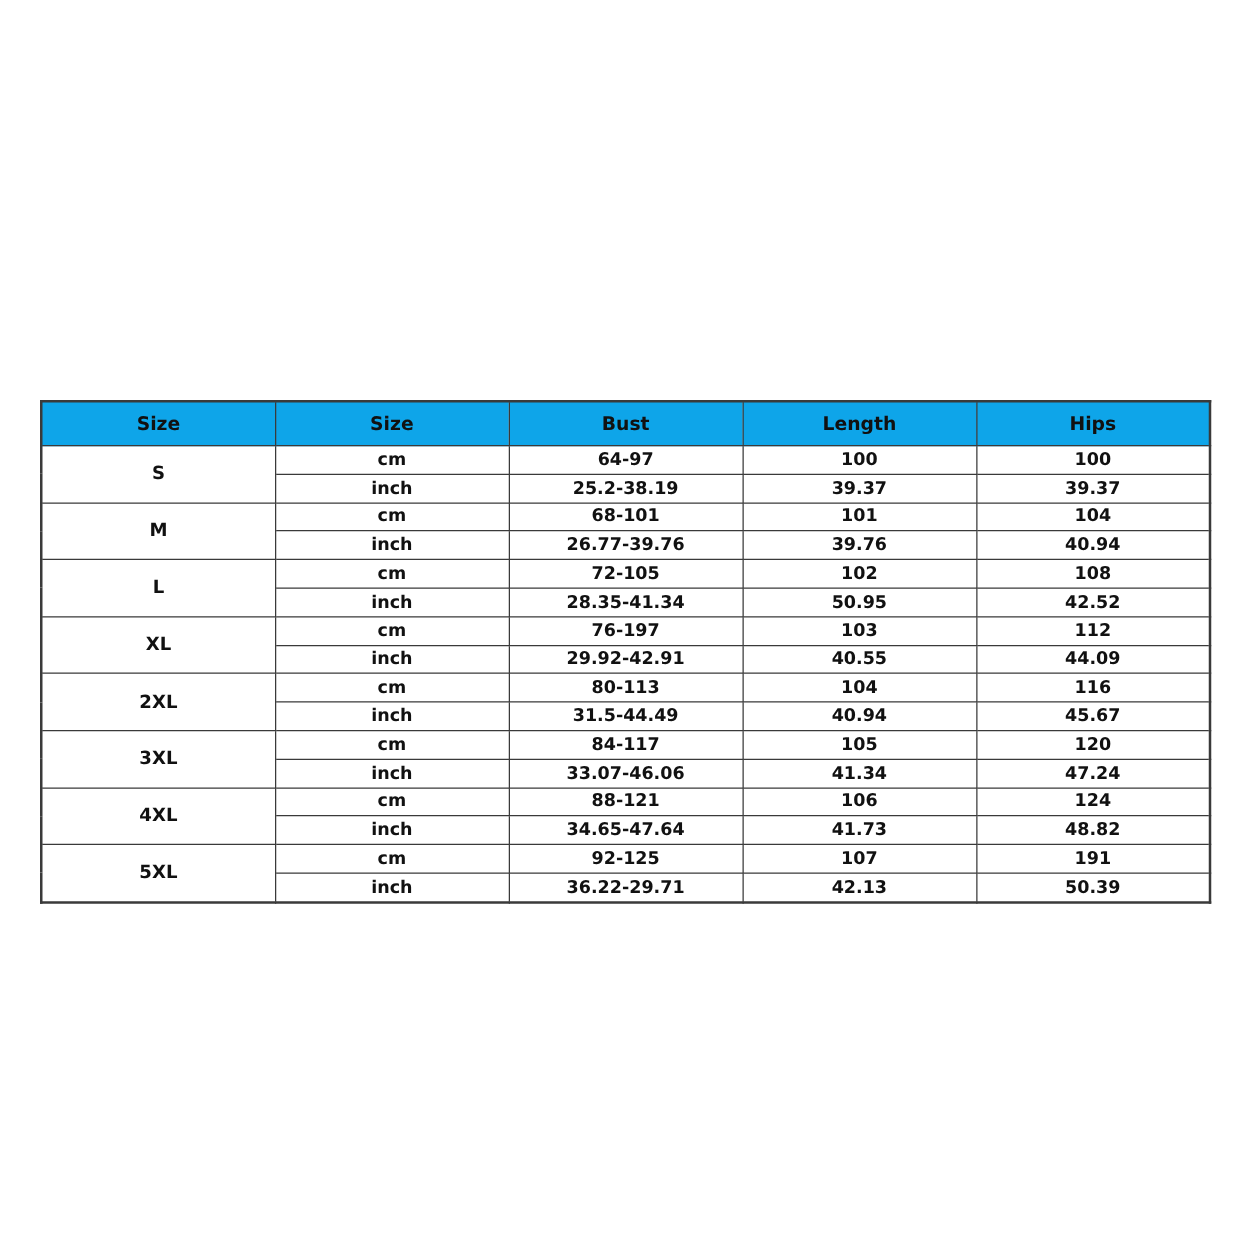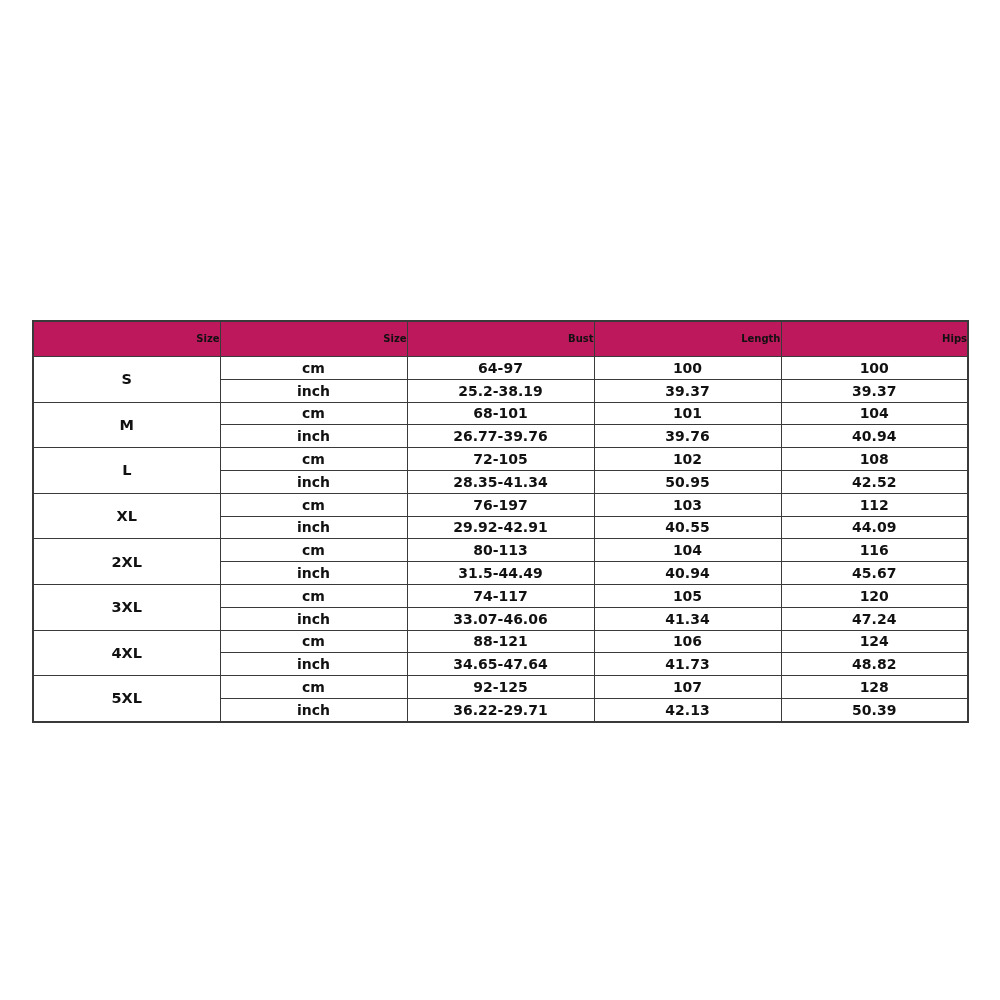--- a/index.html
+++ b/index.html
@@ -11,21 +11,21 @@
     border: 2px solid #3a3a3a;
   }
   #size-table col { width: 187px; }
   #size-table th, #size-table td {
     border: 1.5px solid #3a3a3a;
     text-align: center; vertical-align: middle;
     font-weight: bold; color: #111; padding: 0;
     font-size: 14px; line-height: 20px;
   }
   #size-table th {
-    background: #be185d; height: 34px; font-size: 10px; text-align: right;
+    background: #0ea5e9; height: 34px; font-size: 15px;
   }
   #size-table td { height: 21.8px; }
   #size-table td.size-cell { font-size: 14.5px; }
 </style>
 </head>
 <body>
 
 <table id="size-table">
   <colgroup>
       <col>
@@ -105,21 +105,21 @@
       </tr>
       <tr>
         <td>inch</td>
         <td>31.5-44.49</td>
         <td>40.94</td>
         <td>45.67</td>
       </tr>
       <tr>
         <td rowspan="2" class="size-cell">3XL</td>
         <td>cm</td>
-        <td>74-117</td>
+        <td>84-117</td>
         <td>105</td>
         <td>120</td>
       </tr>
       <tr>
         <td>inch</td>
         <td>33.07-46.06</td>
         <td>41.34</td>
         <td>47.24</td>
       </tr>
       <tr>
@@ -133,21 +133,21 @@
         <td>inch</td>
         <td>34.65-47.64</td>
         <td>41.73</td>
         <td>48.82</td>
       </tr>
       <tr>
         <td rowspan="2" class="size-cell">5XL</td>
         <td>cm</td>
         <td>92-125</td>
         <td>107</td>
-        <td>128</td>
+        <td>191</td>
       </tr>
       <tr>
         <td>inch</td>
         <td>36.22-29.71</td>
         <td>42.13</td>
         <td>50.39</td>
       </tr>
     </tbody>
 </table>
 

